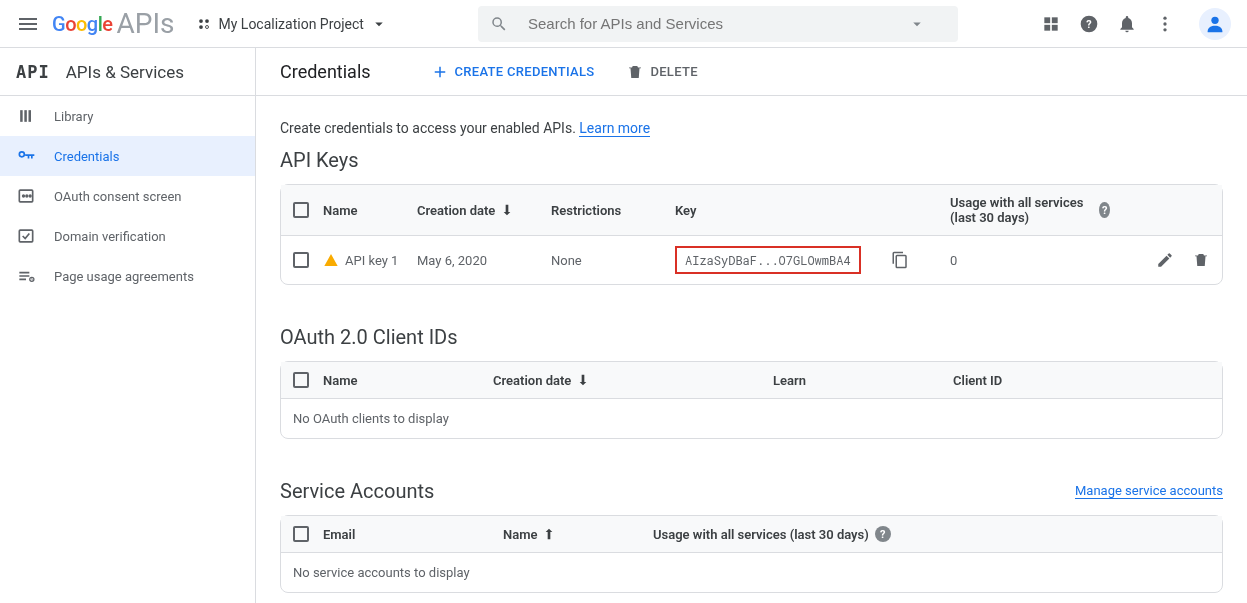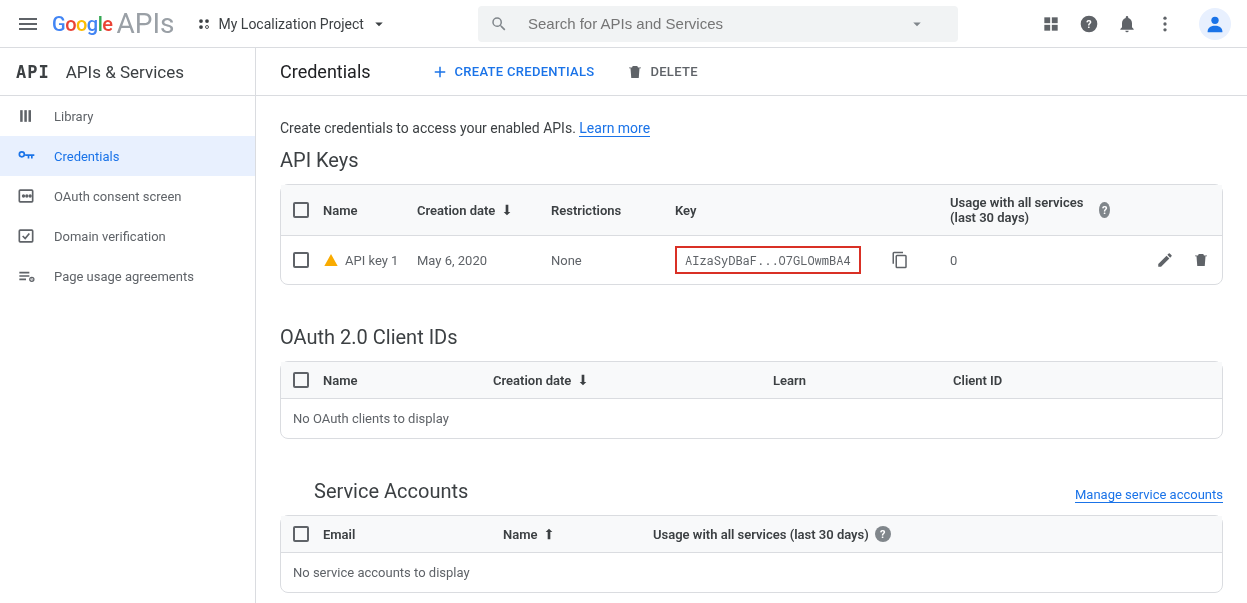--- a/index.html
+++ b/index.html
@@ -45,21 +45,21 @@
   .action-btn.blue { color: #1a73e8; }
   .action-btn.grey { color: #5f6368; }
   .action-btn svg { width: 18px; height: 18px; margin-right: 6px; }
   
   .content { padding: 24px; }
   .intro { font-size: 14px; color: #3c4043; margin-bottom: 12px; }
   .intro a { color: #1a73e8; text-decoration: none; border-bottom: 1px solid #1a73e8; }
   
   .section { margin-bottom: 40px; }
   .section-title { font-size: 20px; color: #3c4043; margin-bottom: 12px; font-weight: 400; }
-  .section-head-row { display: flex; align-items: flex-end; margin-left: 34px; }
+  .section-head-row { display: flex; align-items: center; }
   .section-link { margin-left: auto; color: #1a73e8; text-decoration: none; border-bottom: 1px solid #1a73e8; font-size: 13px; margin-bottom: 12px; }
   
   .table { width: 100%; border: 1px solid #dadce0; border-radius: 8px; }
   .thead { display: flex; align-items: center; background: #f8f9fa; padding: 10px 12px; font-size: 13px; font-weight: 600; color: #3c4043; border-bottom: 1px solid #dadce0; }
   .trow { display: flex; align-items: center; padding: 10px 12px; font-size: 13px; color: #5f6368; border-bottom: 1px solid #f1f3f4; }
   .trow:last-child { border-bottom: none; }
   .cell { display: flex; align-items: center; }
   .cbx { width: 30px; }
   .cbx .box { width: 16px; height: 16px; border: 2px solid #5f6368; border-radius: 2px; }
   .col-name { width: 94px; }

